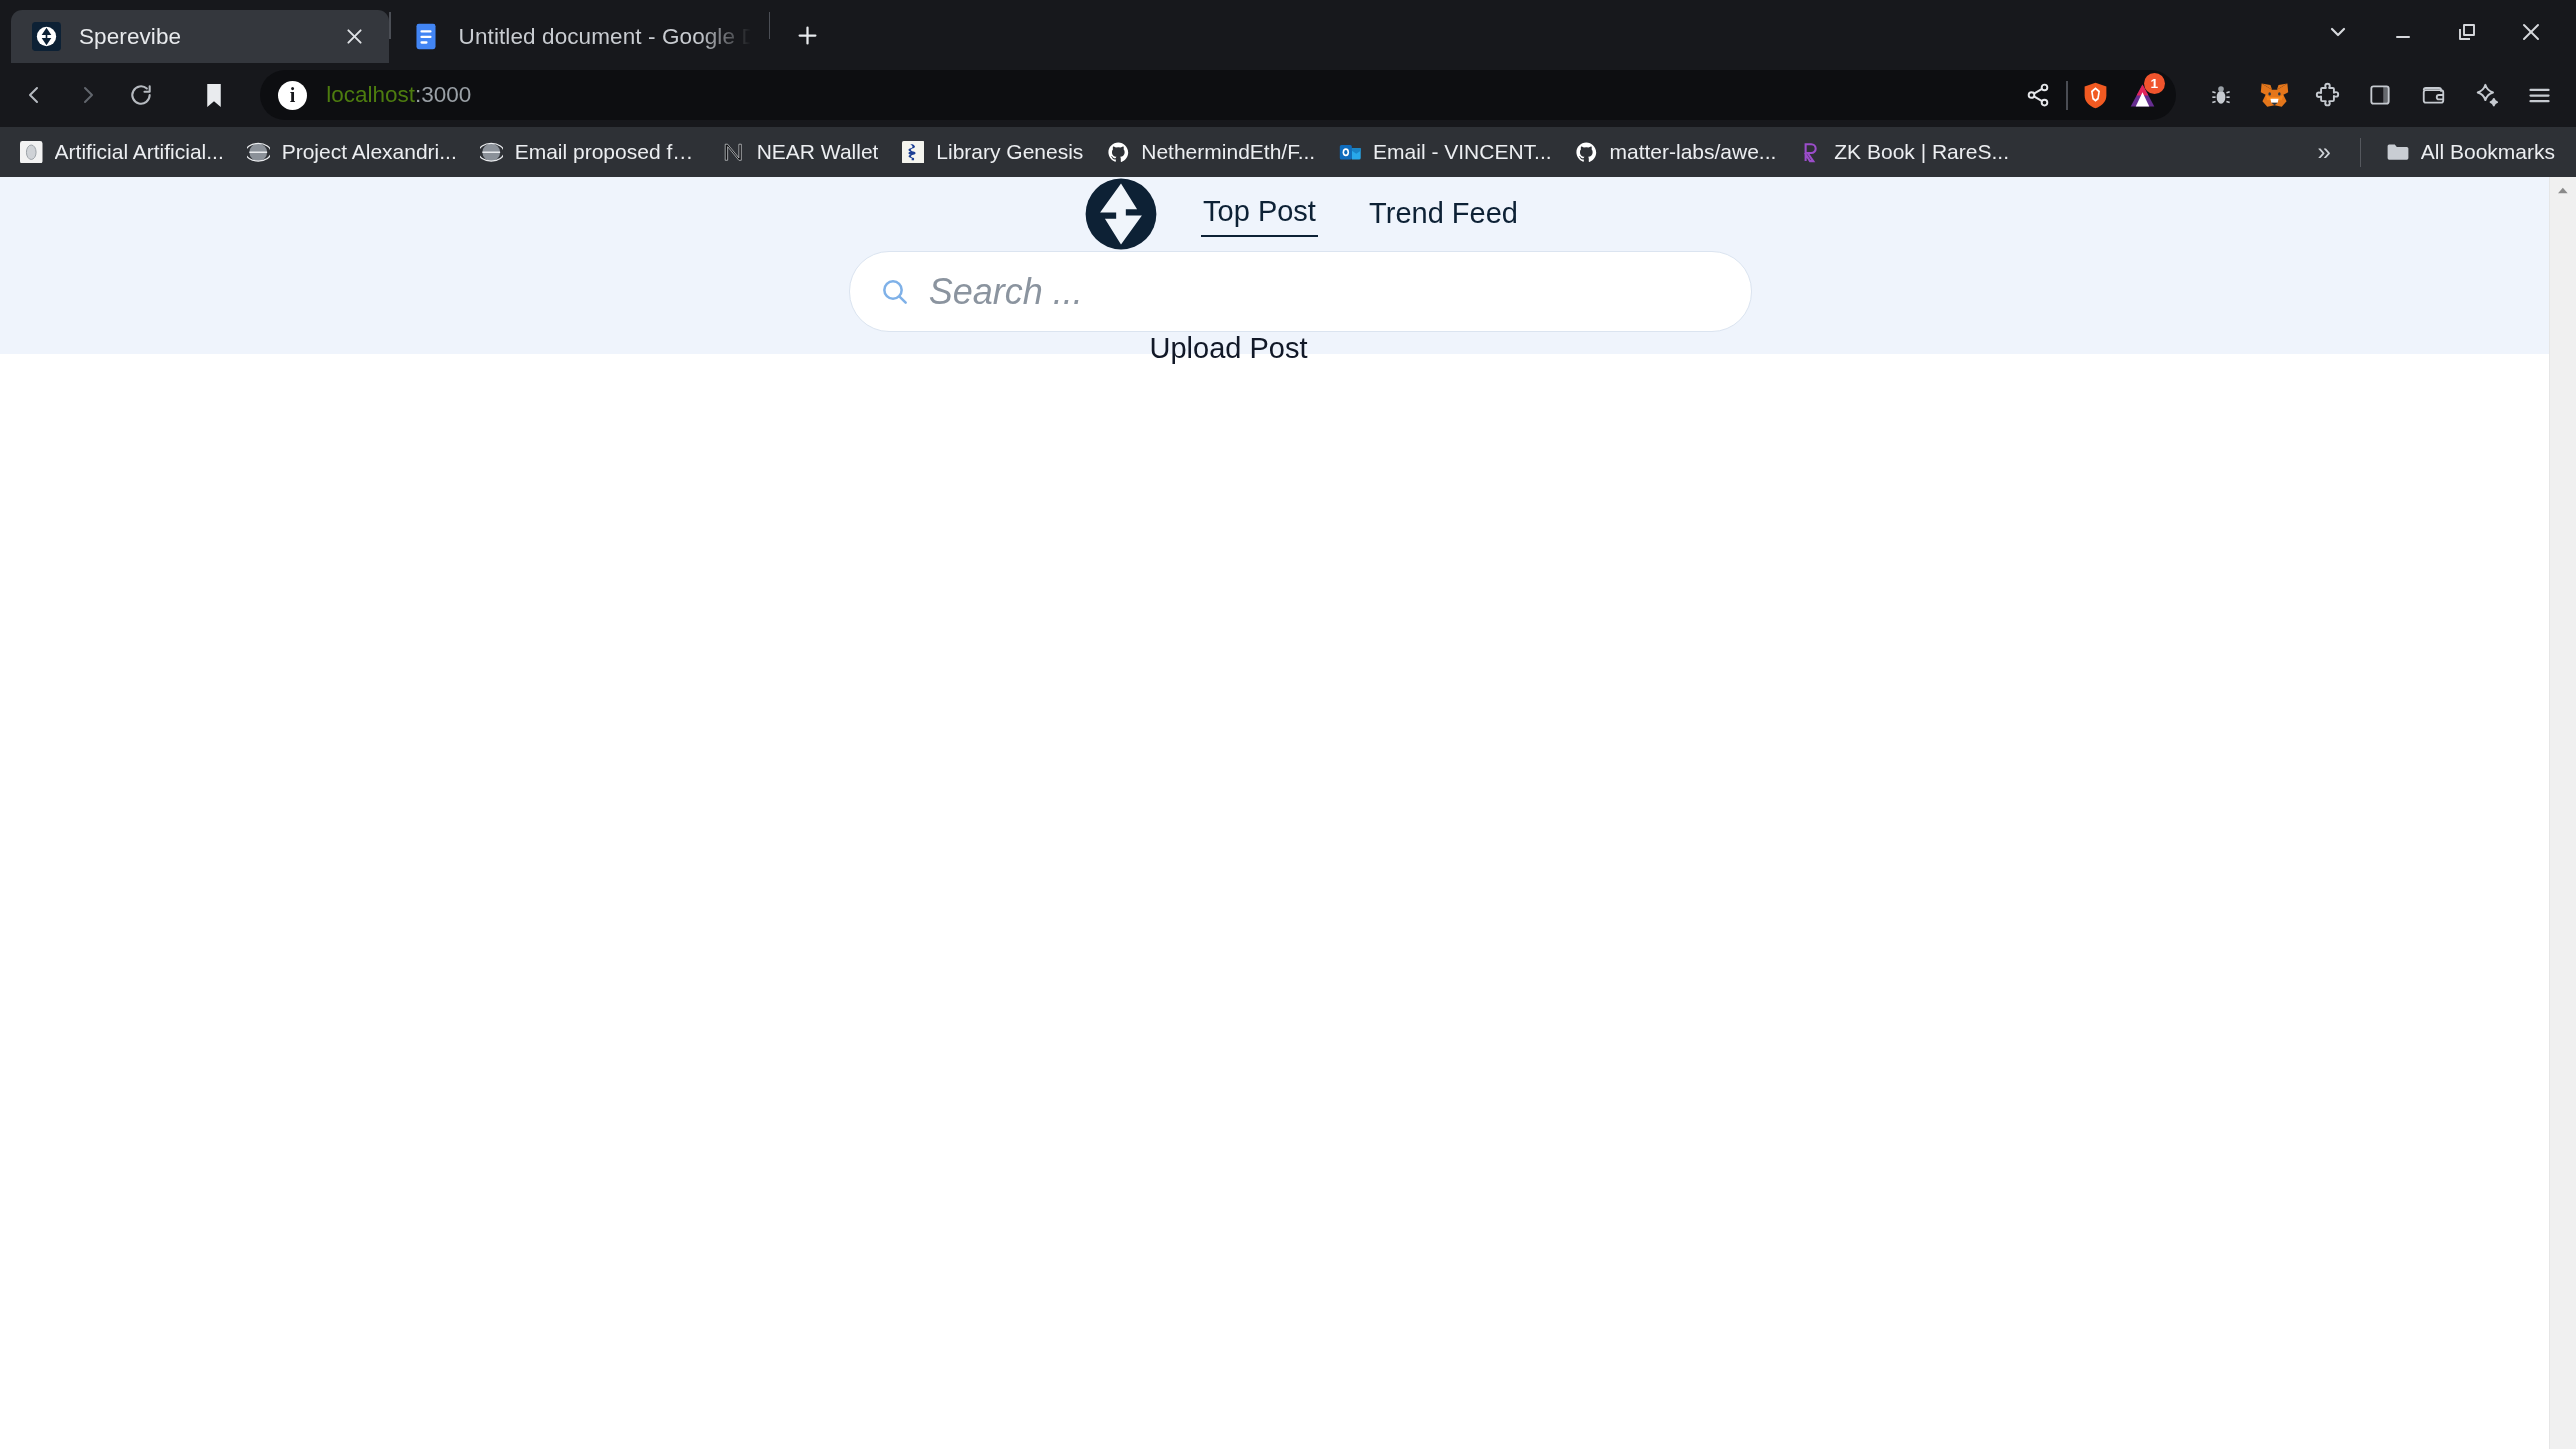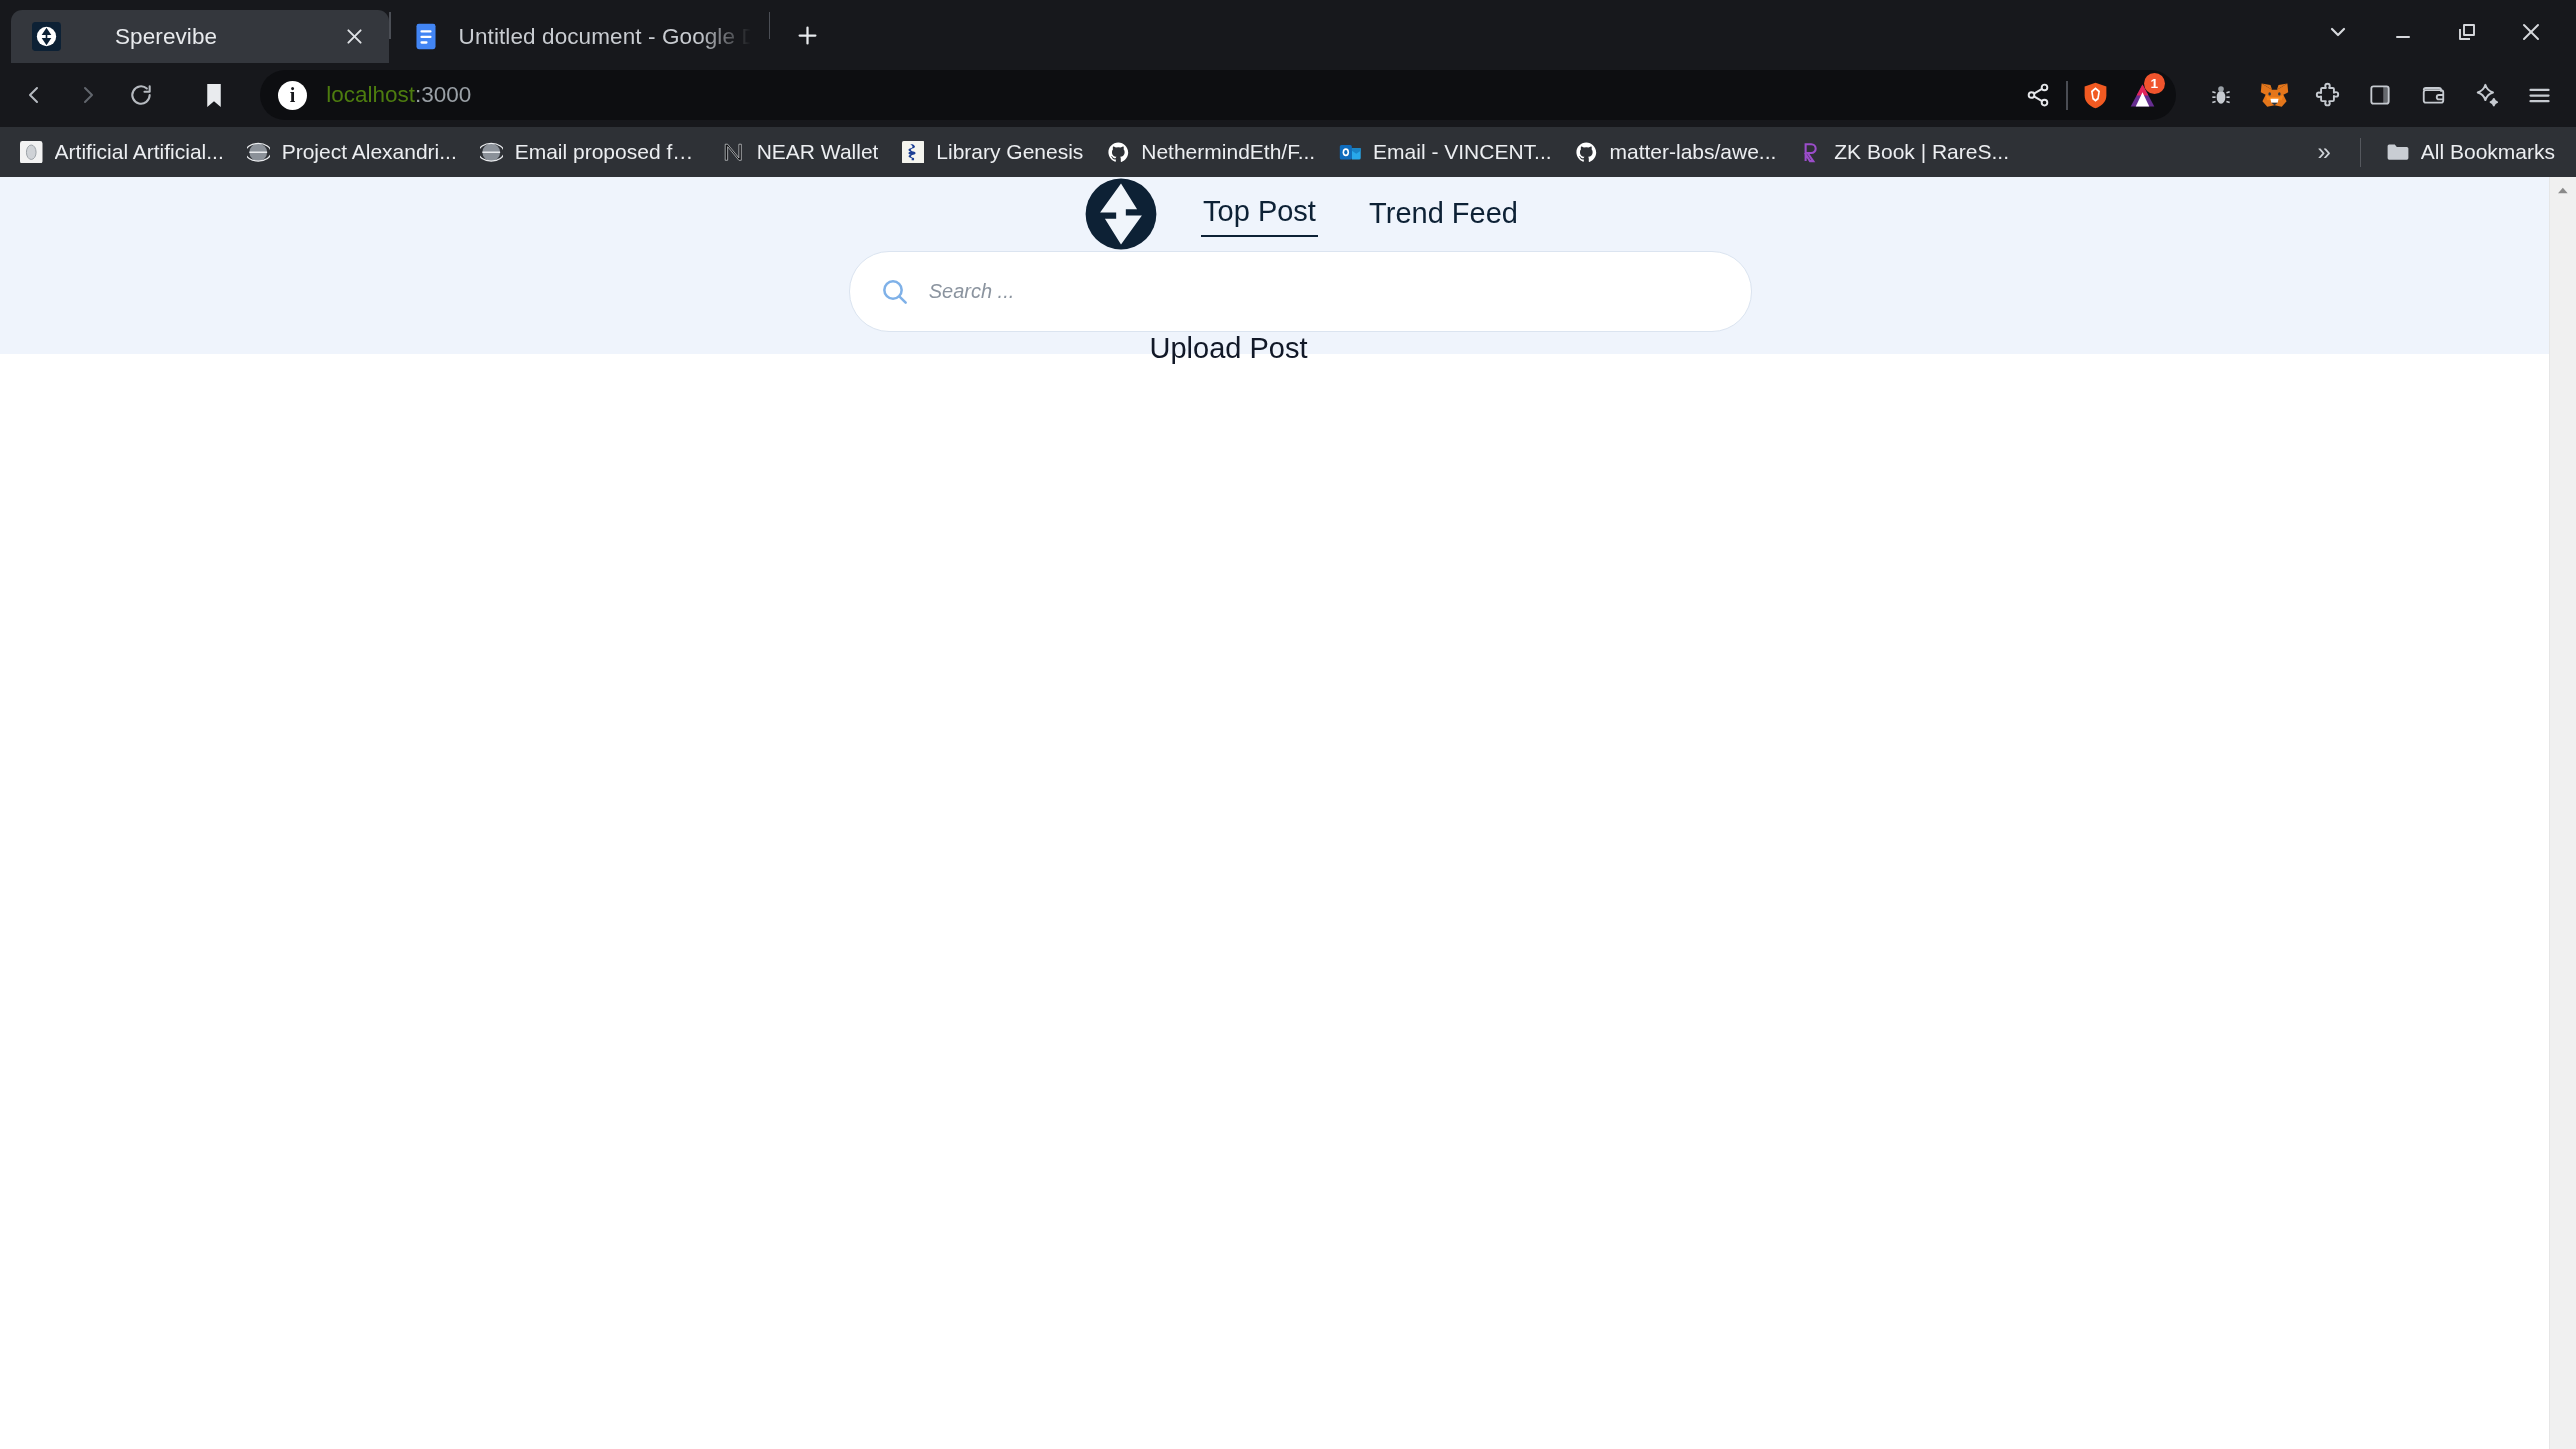--- a/index.html
+++ b/index.html
@@ -25,21 +25,21 @@
   }
   .tabs-wrap { display: flex; align-items: flex-end; flex: 1; min-width: 0; height: 63px; }
   .tab {
     height: 53px;
     display: flex; align-items: center;
     border-radius: 11.3px 11.3px 0 0;
     padding: 0 17.7px 0 21px;
     min-width: 0;
     position: relative;
   }
-  .tab.active { background: #34373d; width: 378px; gap: 36px; }
+  .tab.active { background: #34373d; width: 378px; }
   .tab.inactive { width: 378px; }
   .tab-favicon {
     width: 29px; height: 29px; flex: 0 0 29px;
     margin-right: 17.7px;
     display: flex; align-items: center; justify-content: center;
     border-radius: 3.2px;
     overflow: hidden;
   }
   .tab-title {
     color: #e8eaed; font-size: 22.5px; white-space: nowrap;
@@ -192,21 +192,21 @@
     background: #ffffff;
     border: 1.6px solid #dbe4f0;
     border-radius: 40px;
     display: flex; align-items: center;
     padding: 0 29px;
   }
   .search-icon { width: 32px; height: 32px; flex: 0 0 32px; margin-right: 17.7px; color: #7fb1e8; }
   .search-input {
     border: none; outline: none; background: transparent;
     font-family: "Liberation Sans", sans-serif;
-    font-size: 20px; font-style: italic; color: #6b7684;
+    font-size: 36px; font-style: italic; color: #6b7684;
     width: 100%; height: 100%;
   }
   .search-input::placeholder { color: #8b949f; font-style: italic; }
 
   .actions { display: flex; align-items: center; gap: 0; }
   .upload-link {
     font-size: 29px; color: #111827; white-space: nowrap; margin-right: 39px;
   }
   .connect-btn {
     background: #174e88;

